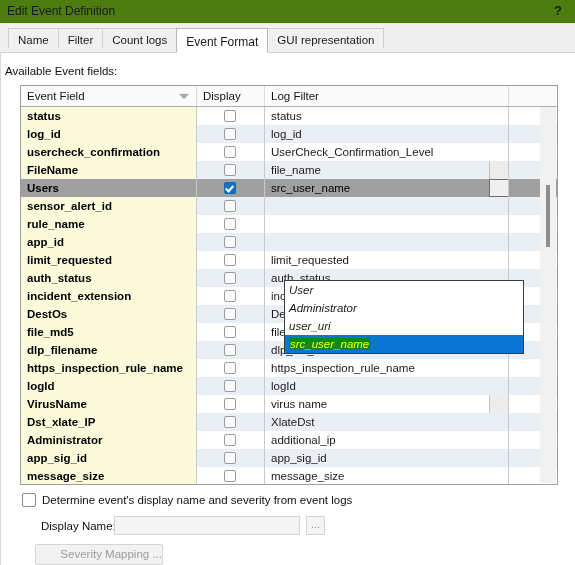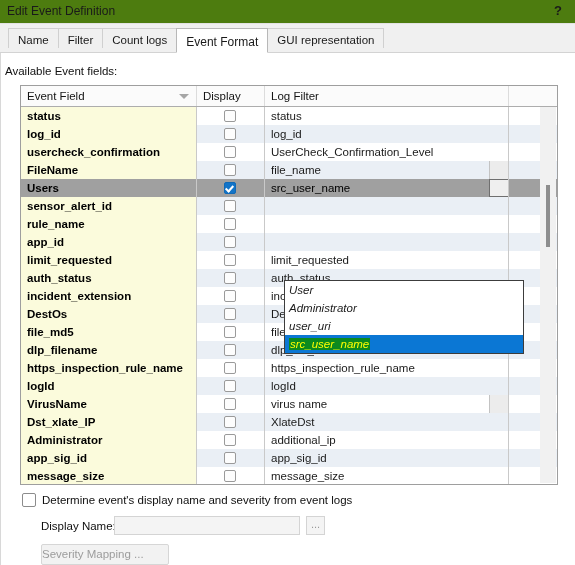--- a/index.html
+++ b/index.html
@@ -350,29 +350,29 @@
     border: 1px solid #d4d4d4;
     box-sizing: border-box;
     font-size: 11px;
     color: #9a9a9a;
     text-align: center;
     line-height: 15px;
     cursor: pointer;
   }
   .sev-btn {
     position: absolute;
-    left: 40px; top: 491px;
+    left: 34px; top: 491px;
     width: 128px; height: 21px;
     background: #f2f2f2;
     border: 1px solid #d6d6d6;
     border-radius: 2px;
     box-sizing: border-box;
     font-size: 11.5px;
     color: #9c9c9c;
-    text-align: left;
+    text-align: right;
     line-height: 19px;
     cursor: pointer;
   }
 </style>
 </head>
 <body>
 
 <div class="titlebar">
   <div class="titlebar-text">Edit Event Definition</div>
   <div class="help-btn">?</div>

